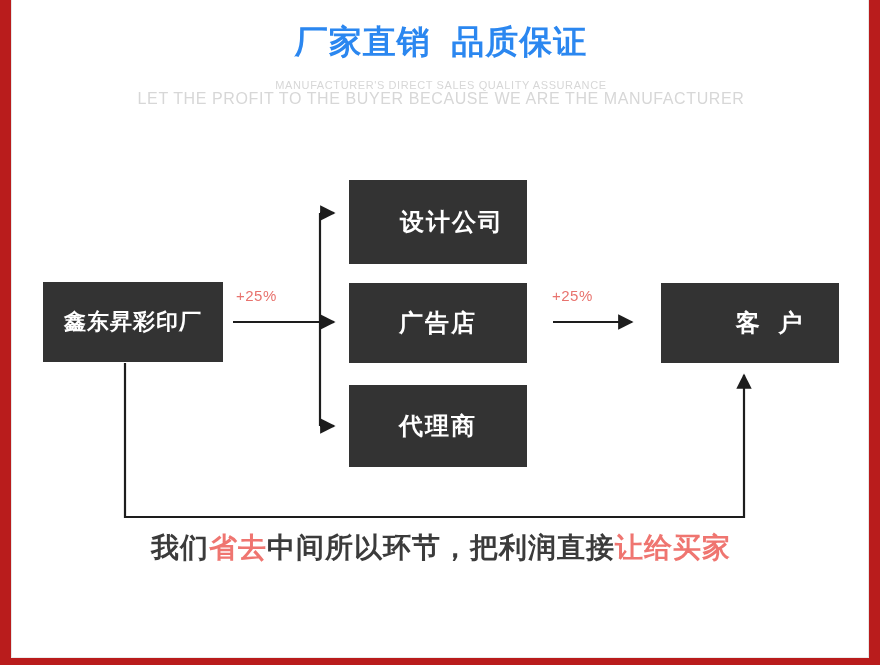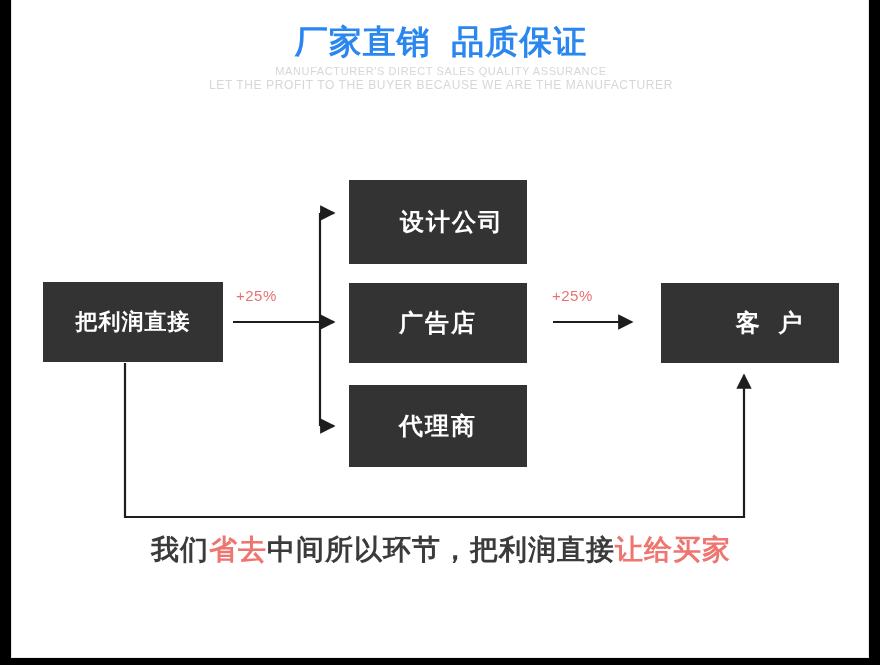--- a/index.html
+++ b/index.html
@@ -5,21 +5,21 @@
   html, body {
     margin: 0;
     padding: 0;
     background: #f2f2f2;
     font-family: "Liberation Sans", "DejaVu Sans", sans-serif;
   }
   #page {
     position: relative;
     width: 880px;
     height: 665px;
-    background: #000000;
+    background: #b91c1c;
     overflow: hidden;
   }
   .card {
     position: absolute;
     left: 11px;
     top: 0;
     width: 858px;
     height: 658px;
     background: #ffffff;
     border-left: 1px solid #e6e6e6;
@@ -45,28 +45,28 @@
     white-space: pre;
   }
   .title-sub-cn {
     margin-top: 9px;
     font-size: 17px;
     color: #8d8d8d;
     line-height: 22px;
     letter-spacing: 1px;
   }
   .title-sub-en1 {
-    margin-top: 2px;
+    margin-top: 16px;
     font-size: 11px;
     color: #d7d7d7;
     line-height: 14px;
     letter-spacing: 0.6px;
   }
   .title-sub-en2 {
-    font-size: 12px;
+    font-size: 16px;
     color: #d7d7d7;
     line-height: 14px;
     letter-spacing: 0.6px;
   }
 
   
   .diagram {
     position: absolute;
     left: 0;
     top: 0;
@@ -146,20 +146,21 @@
     left: 0;
     top: 530px;
     width: 858px;
     text-align: center;
     font-size: 28px;
     font-weight: bold;
     color: #3b3b3b;
     letter-spacing: 1px;
     line-height: 40px;
     white-space: nowrap;
+    font-family: Liberation Mono, monospace;
   }
   .hl { color: #ef7570; }
 </style>
 </head>
 <body>
 
 <div id="page">
   <div class="card">
 
     <div class="header">
@@ -189,21 +190,21 @@
         <path d="M 308 322 L 322 322" stroke="#1d1d1d" stroke-width="2.2" fill="none" marker-end="url(#arrowR)"></path>
 
         <path d="M 308 426 L 322 426" stroke="#1d1d1d" stroke-width="2.2" fill="none" marker-end="url(#arrowR)"></path>
 
         <path d="M 541 322 L 620 322" stroke="#1d1d1d" stroke-width="2.2" fill="none" marker-end="url(#arrowR)"></path>
 
         <path d="M 113 363 L 113 517 L 732 517 L 732 375" stroke="#1d1d1d" stroke-width="2.2" fill="none" marker-end="url(#arrowU)"></path>
       </svg>
 
       <div class="node node-factory">
-        <span>把利润直接</span>
+        <span>鑫东昇彩印厂</span>
       </div>
 
       <div class="node node-design">
         <span>设计公司</span>
       </div>
 
       <div class="node node-adshop">
         <span>广告店</span>
       </div>
 

